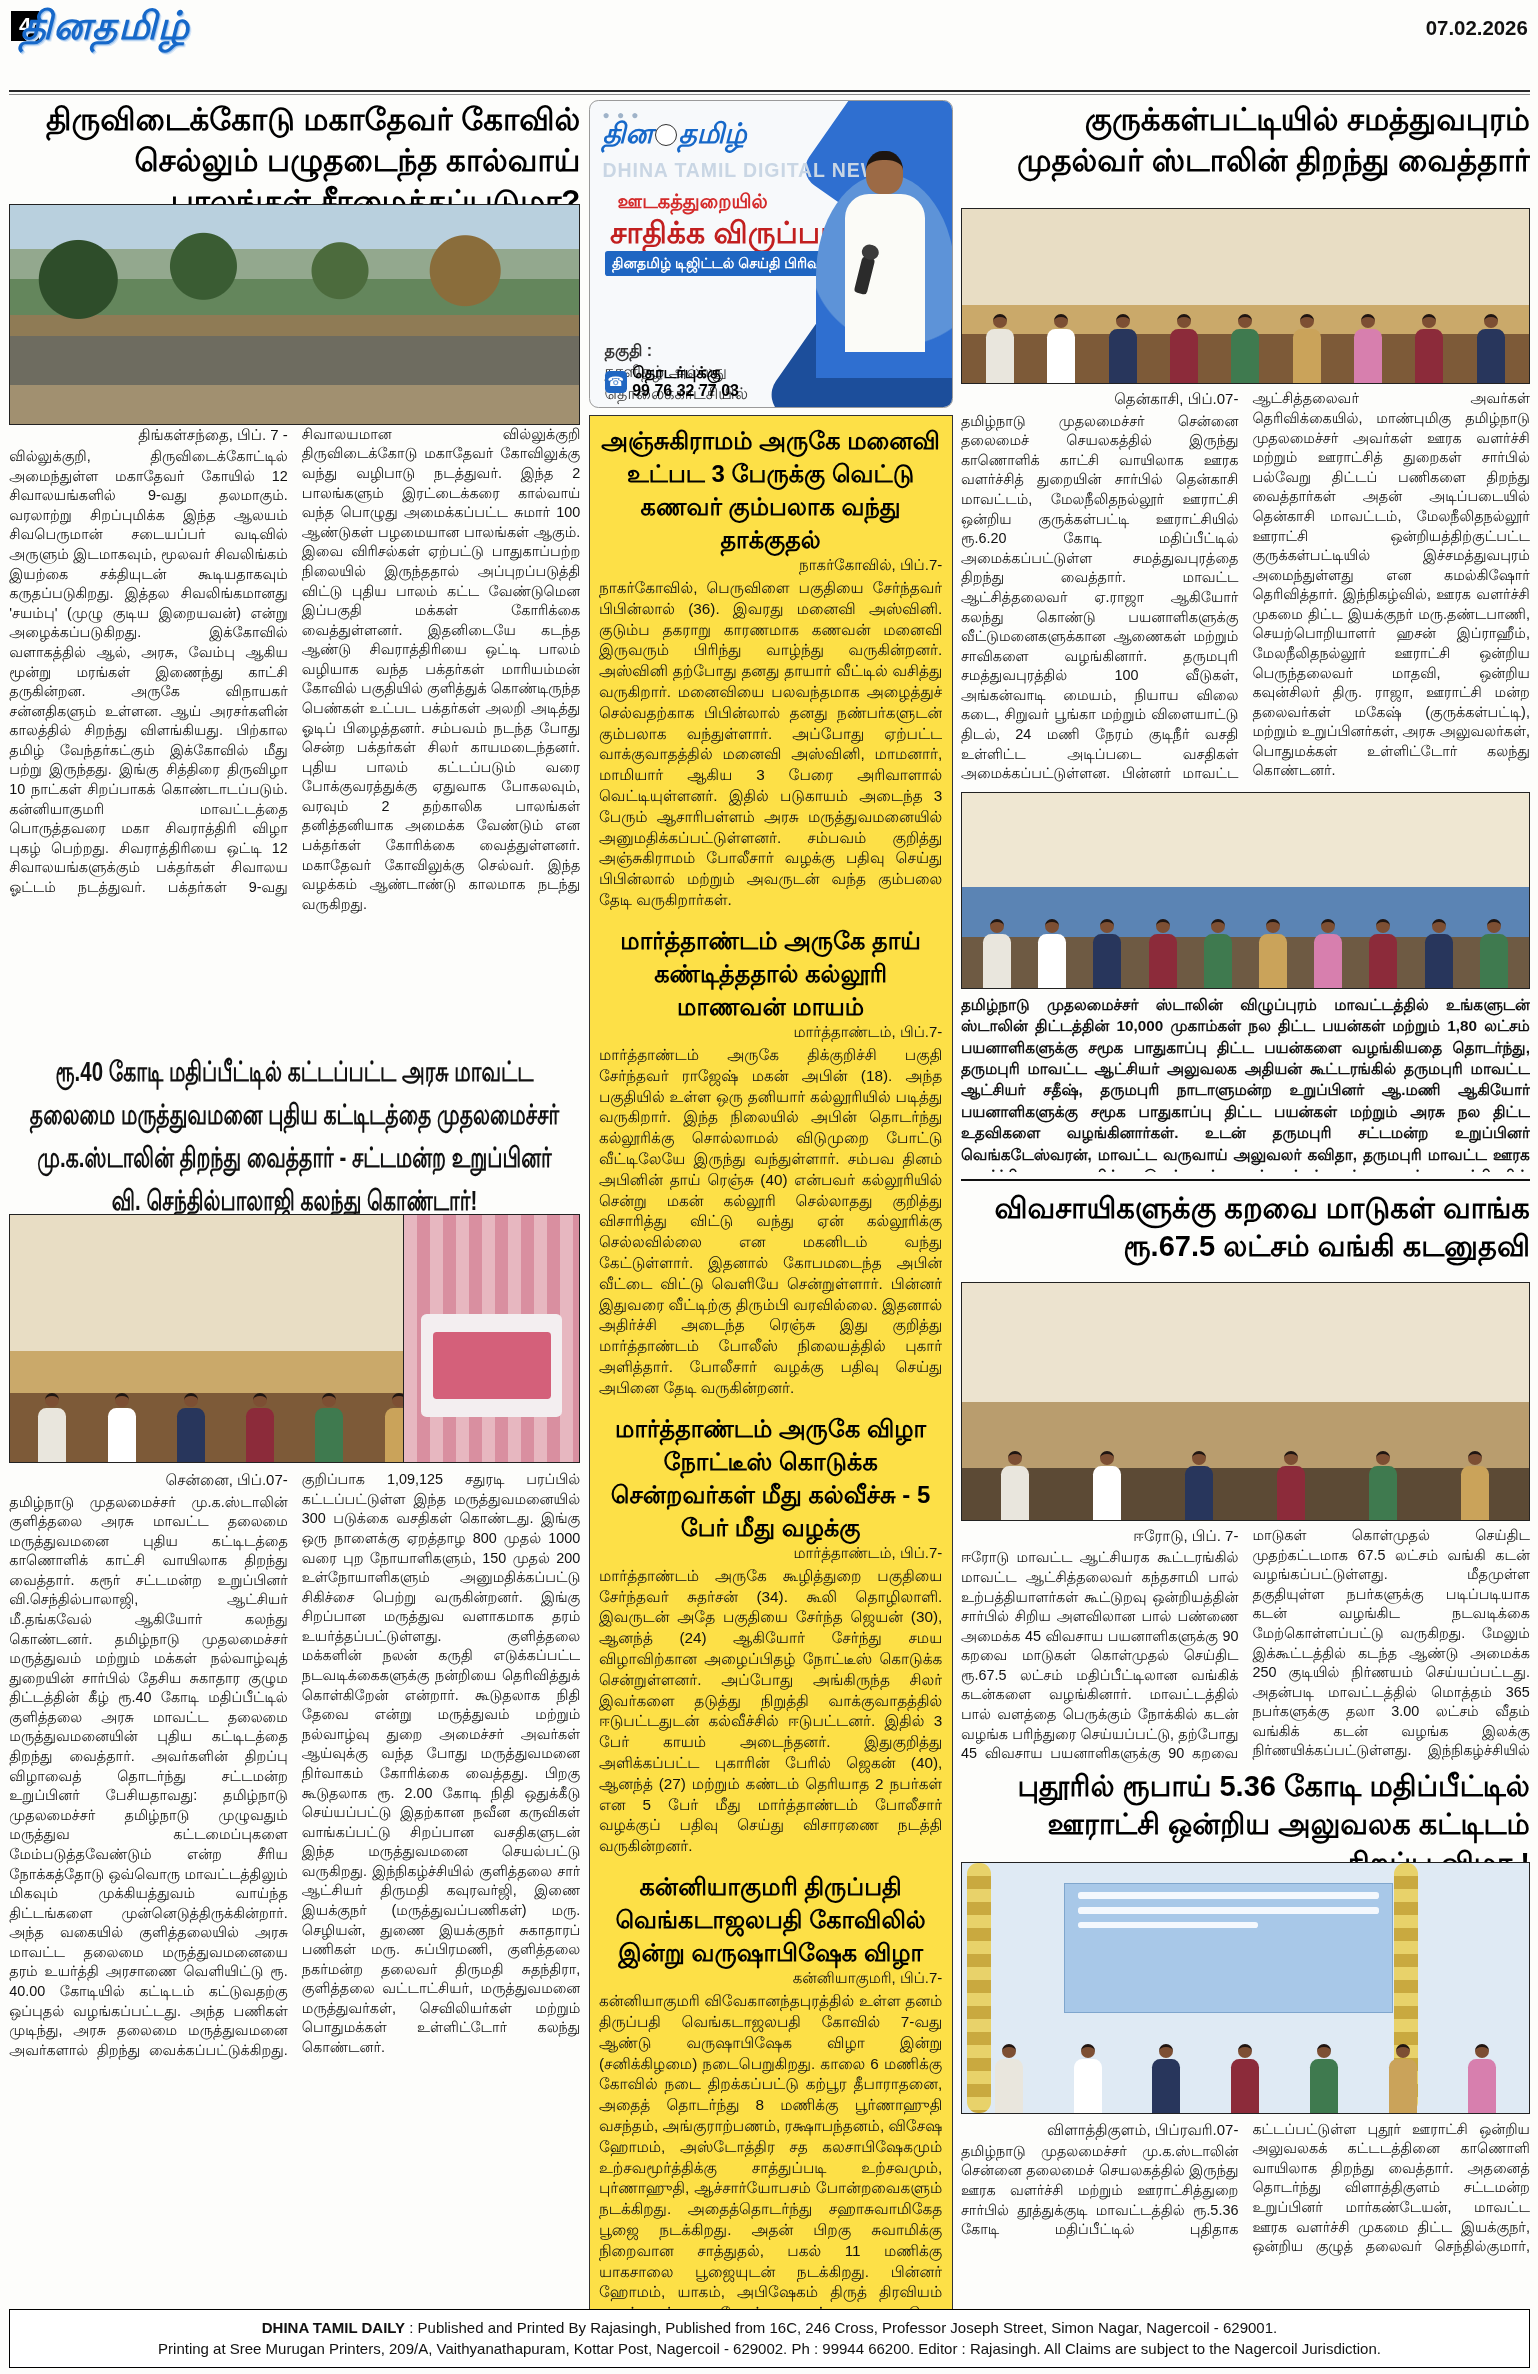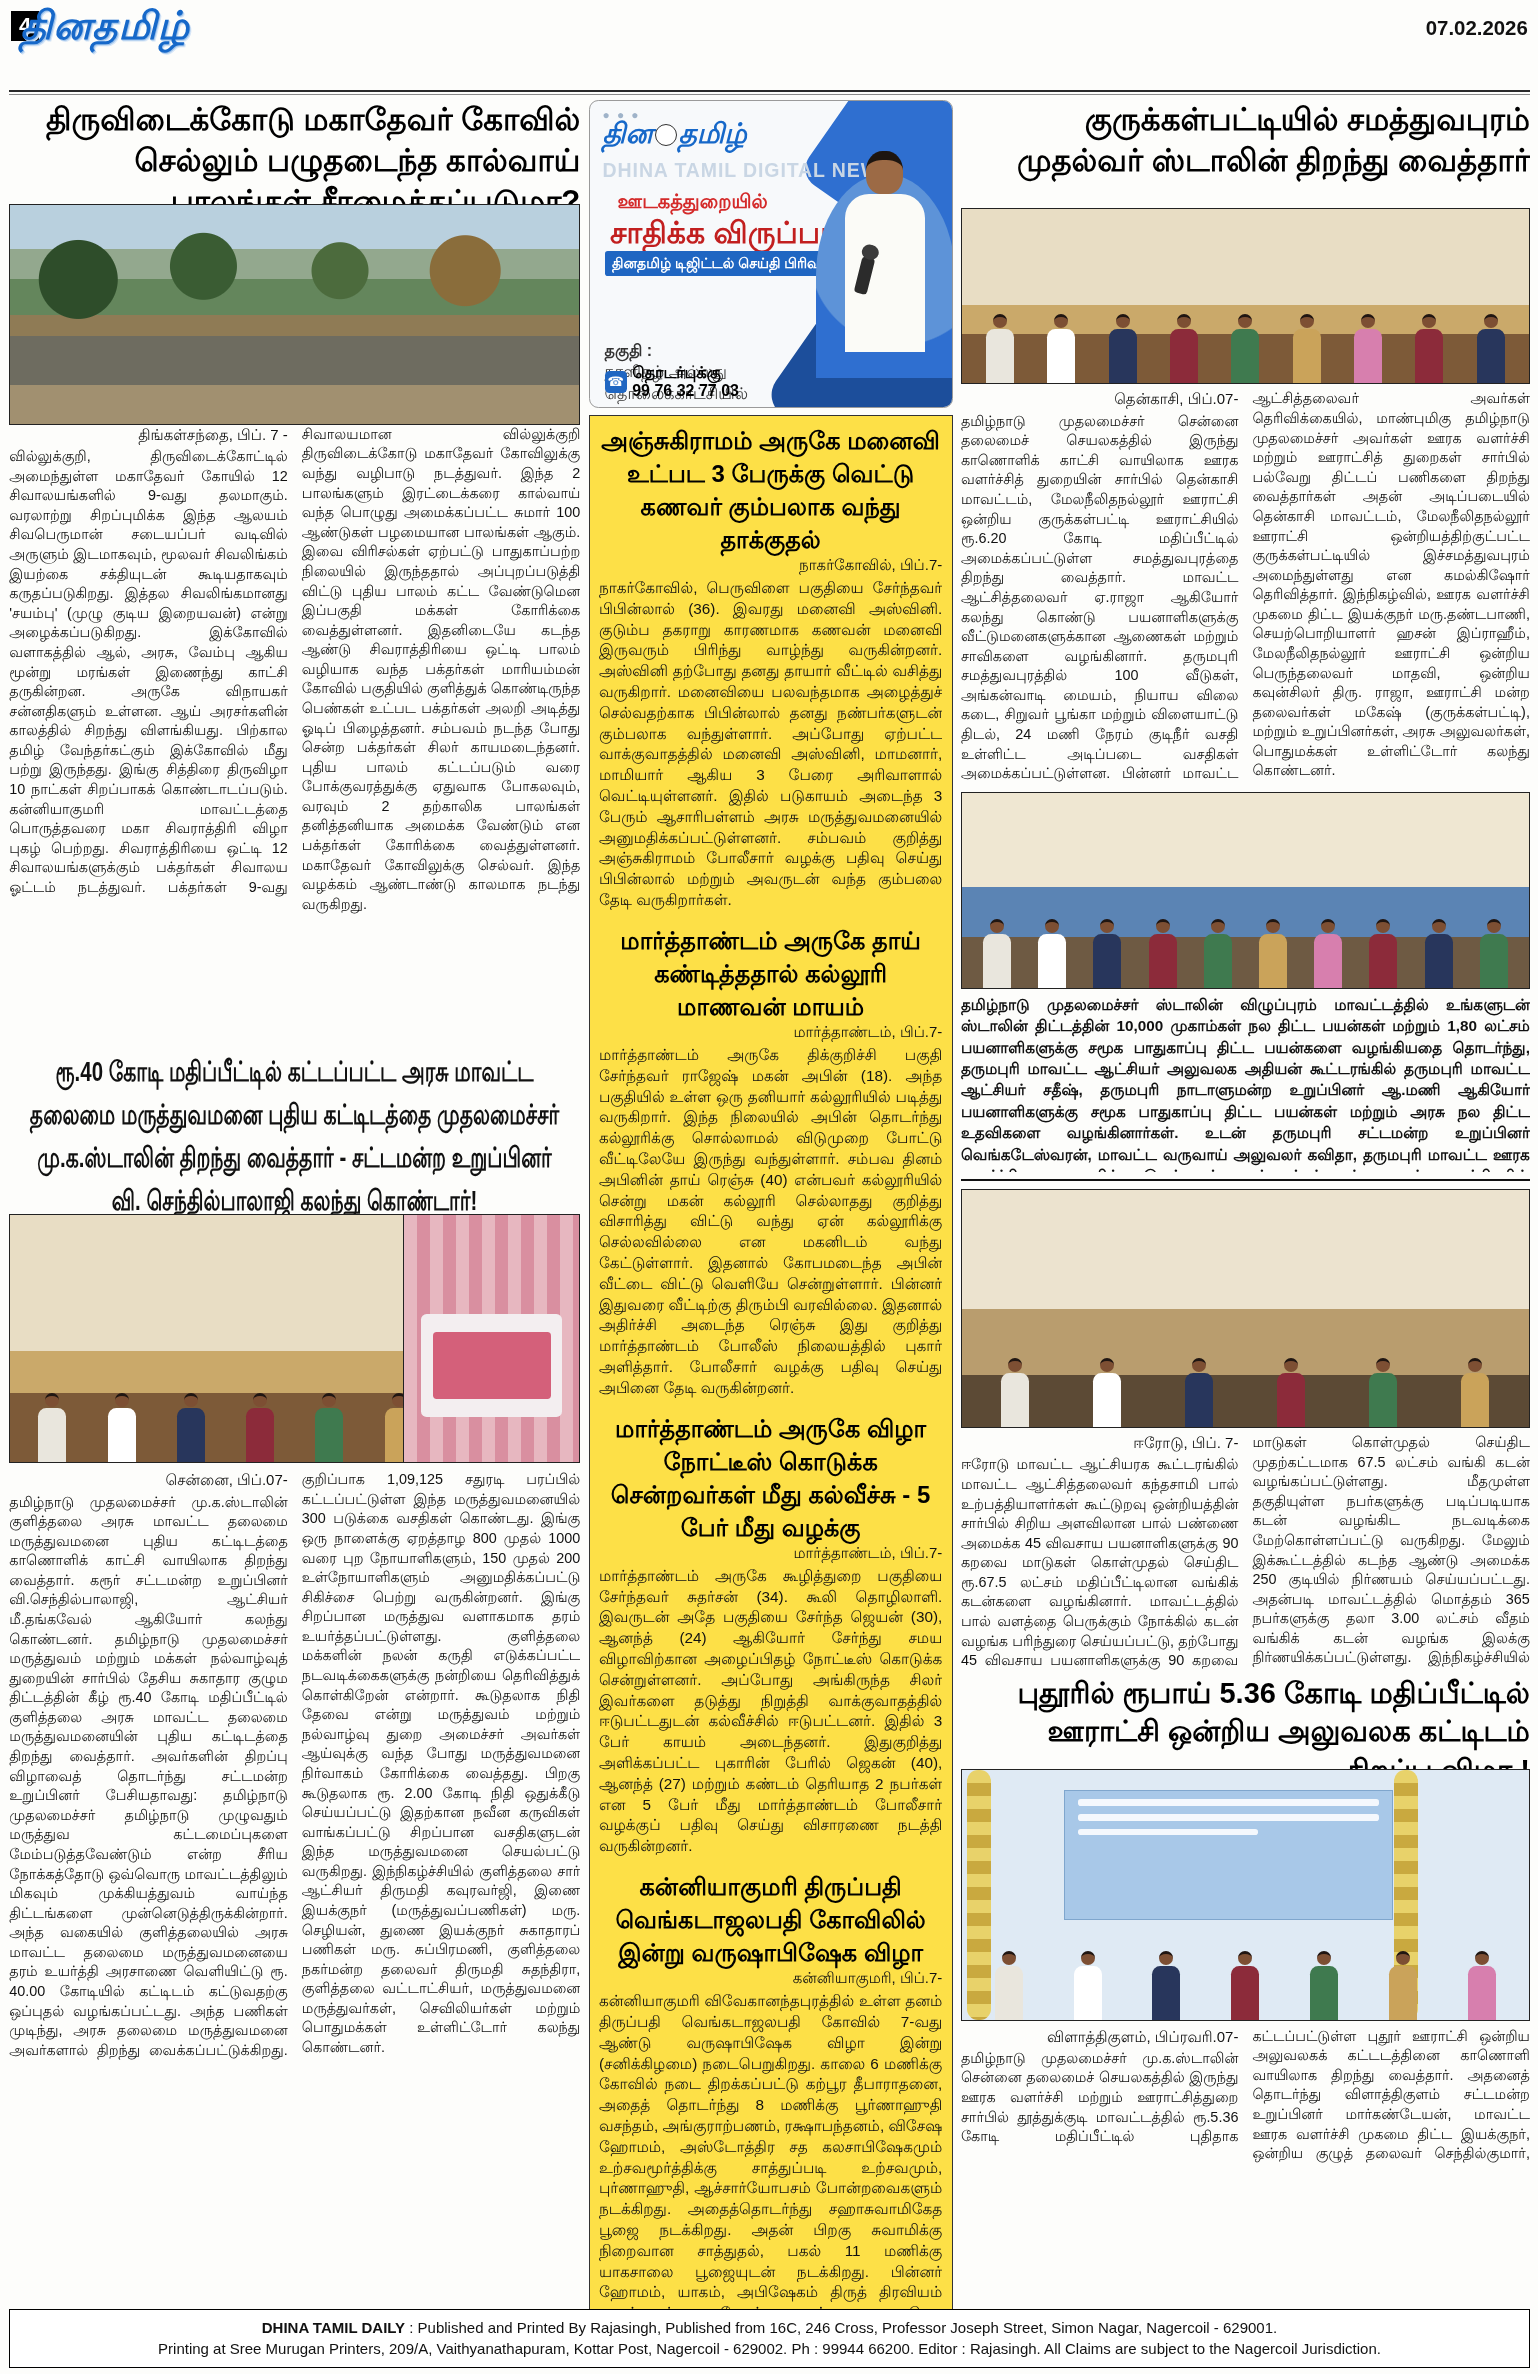--- a/index.html
+++ b/index.html
@@ -327,20 +327,21 @@
               <div class="hd"></div>
               <div class="bd"></div>
             </div>
         </div>
       </div>
 
       <div class="caption-bold" style="height:178px;margin-top:4.6px">தமிழ்நாடு முதலமைச்சர் ஸ்டாலின் விழுப்புரம் மாவட்டத்தில் உங்களுடன் ஸ்டாலின் திட்டத்தின் 10,000 முகாம்கள் நல திட்ட பயன்கள் மற்றும் 1,80 லட்சம் பயனாளிகளுக்கு சமூக பாதுகாப்பு திட்ட பயன்களை வழங்கியதை தொடர்ந்து, தருமபுரி மாவட்ட ஆட்சியர் அலுவலக அதியன் கூட்டரங்கில் தருமபுரி மாவட்ட ஆட்சியர் சதீஷ், தருமபுரி நாடாளுமன்ற உறுப்பினர் ஆ.மணி ஆகியோர் பயனாளிகளுக்கு சமூக பாதுகாப்பு திட்ட பயன்கள் மற்றும் அரசு நல திட்ட உதவிகளை வழங்கினார்கள். உடன் தருமபுரி சட்டமன்ற உறுப்பினர் வெங்கடேஸ்வரன், மாவட்ட வருவாய் அலுவலர் கவிதா, தருமபுரி மாவட்ட ஊரக வளர்ச்சி முகமை திட்ட இயக்குனர் ரூபன் சங்கர் ராஜ், மாவட்ட ஆட்சியரின் நேர்முக உதவியாளர் கவிதா, வருவாய் கோட்டாட்சியர்கள் தருமபுரி காயத்ரி, அரூர் செம்மலை, தருமபுரி நகர மன்ற ஆணையர் சேகர் உள்ளிட்ட தொடர்புடைய அலுவலர்கள், உள்ளாட்சி பிரதிநிதிகள் மற்றும் பொதுமக்கள் கலந்து கொண்டனர்.</div>
 
       <hr class="thickhr">
 
+      <div class="h1" style="font-size:29px;height:93px">விவசாயிகளுக்கு கறவை மாடுகள் வாங்க ரூ.67.5 லட்சம் வங்கி கடனுதவி</div>
 
       <div class="photo ph-hall" style="height:239px">
         <div class="crowd">
           <div class="fig">
               <div class="hd"></div>
               <div class="bd"></div>
             </div>
           <div class="fig">
               <div class="hd"></div>
               <div class="bd"></div>

